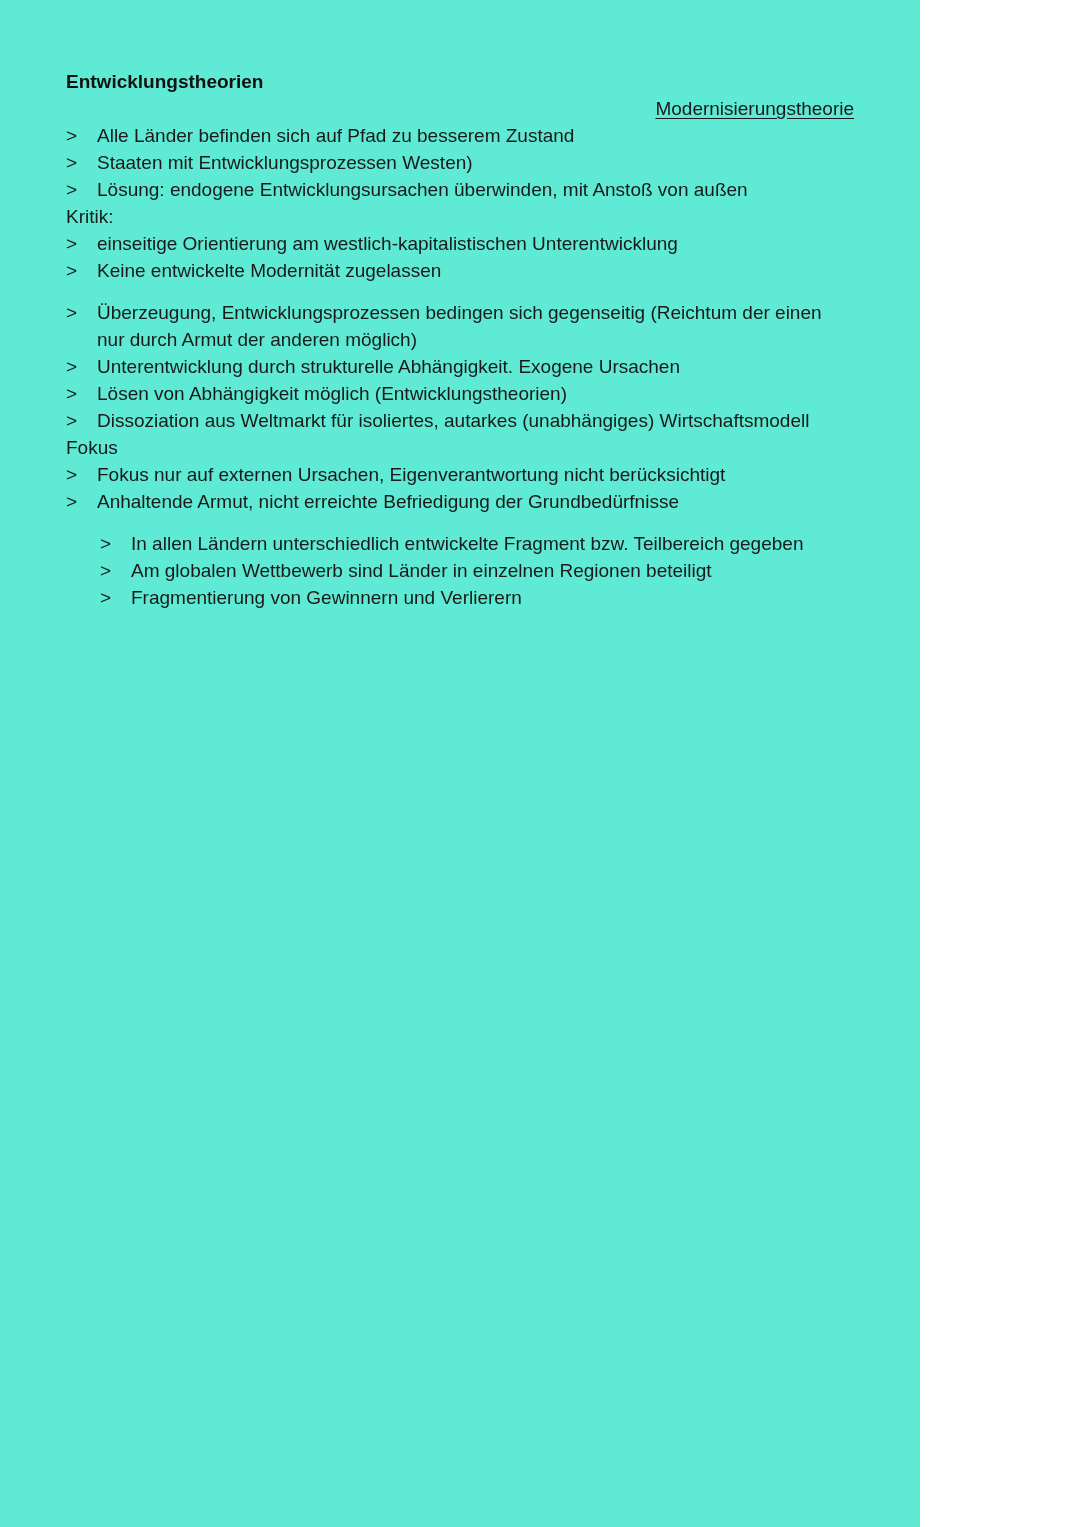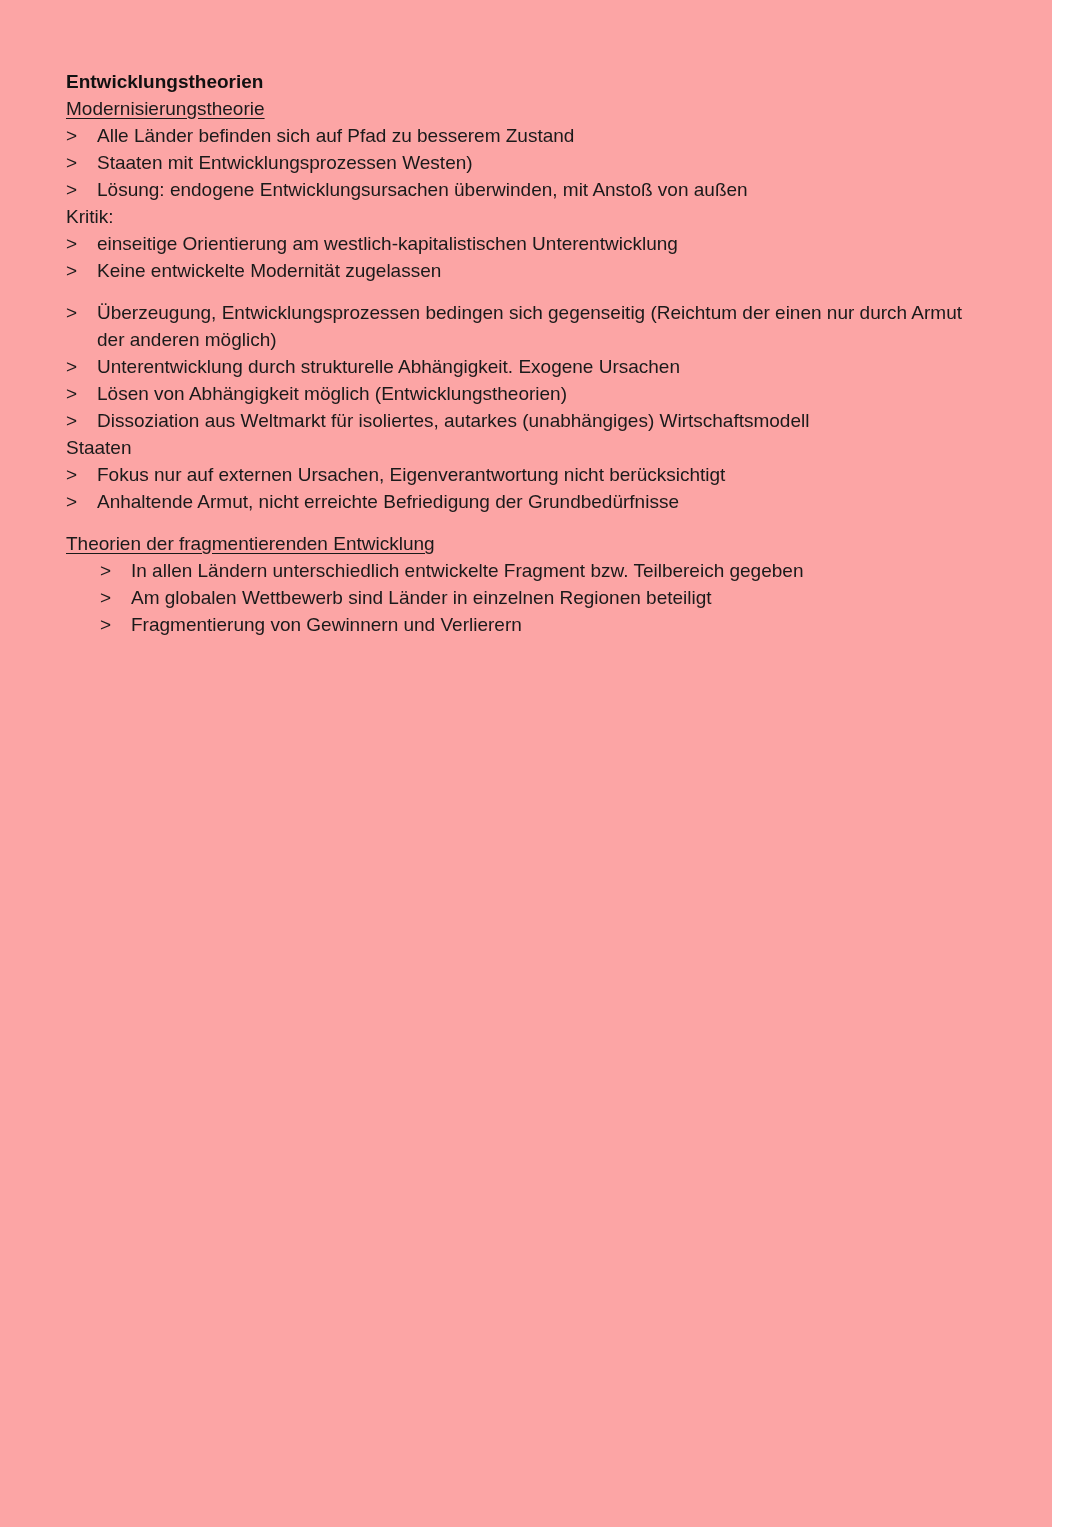--- a/index.html
+++ b/index.html
@@ -2,40 +2,41 @@
 <html><head>
 <meta charset="utf-8">
 <style>
   html, body {
     margin: 0;
     padding: 0;
     background: #ffffff;
   }
   .page {
     position: relative;
-    width: 1052px;
+    width: 920px;
     min-height: 1527px;
     box-sizing: border-box;
-    background: #fca5a5;
+    background: #5eead4;
     padding: 68px 66px 60px 66px;
     font-family: "Liberation Sans", sans-serif;
     font-size: 19px;
     line-height: 27px;
     color: #1a1a1a;
   }
   .doc-title {
     margin: 0;
     font-size: 19px;
     line-height: 27px;
     font-weight: bold;
     color: #111111;
   }
   .section-heading {
     text-decoration: underline;
     text-underline-offset: 3px;
+    text-align: right;
   }
   .kritik-label {
     display: inline-block;
     text-decoration-style: dotted;
     text-underline-offset: 3px;
   }
   ul.bullet-list {
     list-style: none;
     margin: 0;
     padding: 0;
@@ -109,36 +110,35 @@
       <li>
         <span class="marker">&gt;</span>
         <span class="text">Lösen von Abhängigkeit möglich (Entwicklungstheorien)</span>
       </li>
       <li>
         <span class="marker">&gt;</span>
         <span class="text">Dissoziation aus Weltmarkt für isoliertes, autarkes (unabhängiges) Wirtschaftsmodell</span>
       </li>
     </ul>
     <div>
-      <span class="kritik-label">Staaten</span>
+      <span class="kritik-label">Fokus</span>
     </div>
     <ul class="bullet-list">
       <li>
         <span class="marker">&gt;</span>
         <span class="text">Fokus nur auf externen Ursachen, Eigenverantwortung nicht berücksichtigt</span>
       </li>
       <li>
         <span class="marker">&gt;</span>
         <span class="text">Anhaltende Armut, nicht erreichte Befriedigung der Grundbedürfnisse</span>
       </li>
     </ul>
   </section>
 
   <section class="section">
-    <div class="section-heading">Theorien der fragmentierenden Entwicklung</div>
     <ul class="bullet-list indented">
       <li>
         <span class="marker">&gt;</span>
         <span class="text">In allen Ländern unterschiedlich entwickelte Fragment bzw. Teilbereich gegeben</span>
       </li>
       <li>
         <span class="marker">&gt;</span>
         <span class="text">Am globalen Wettbewerb sind Länder in einzelnen Regionen beteiligt</span>
       </li>
       <li>

